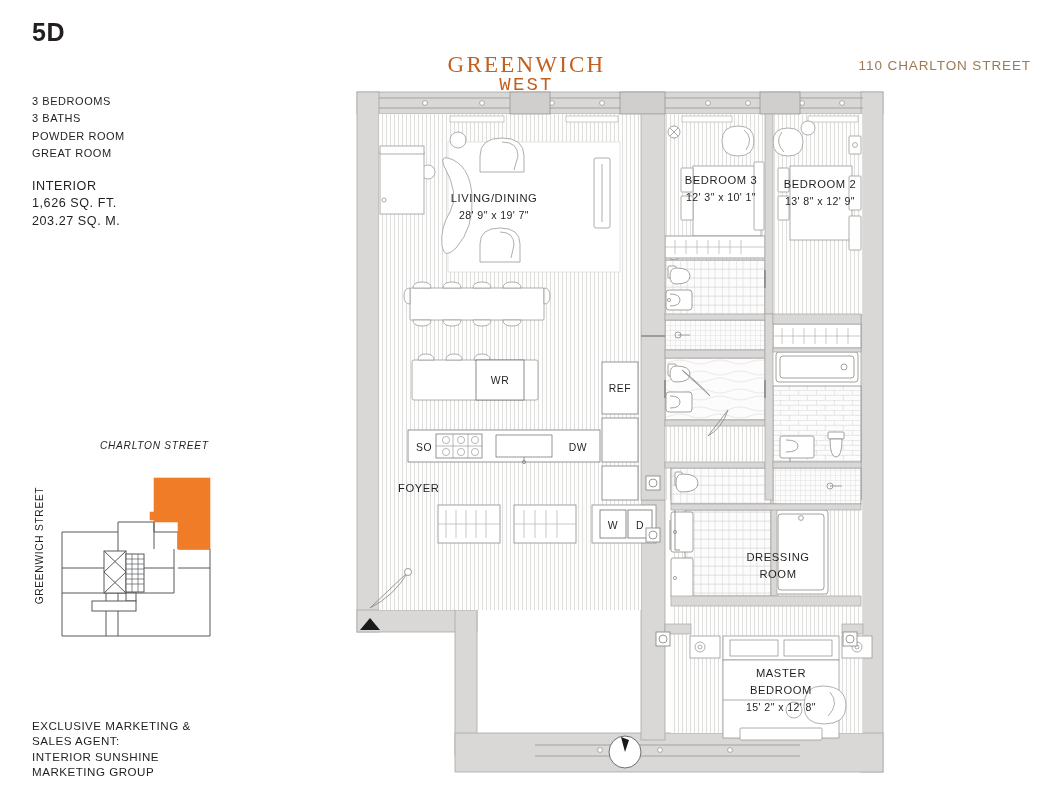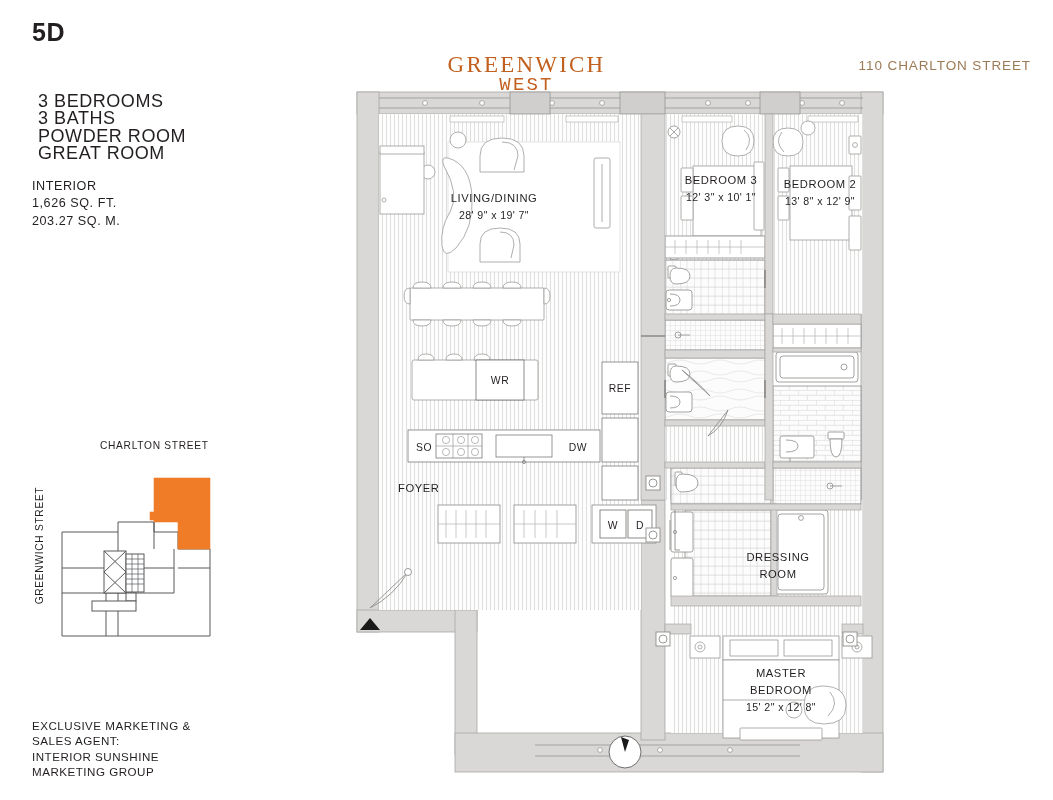--- a/index.html
+++ b/index.html
@@ -39,37 +39,37 @@
   #brand-logo .brand-line.l2 { font-size: 19px; letter-spacing: 2.2px; font-family: Liberation Mono, monospace; }
   #building-address {
     position: absolute; right: 22px; top: 26px;
     font-size: 13.5px; letter-spacing: 0.9px;
     color: #9c7a55;
     margin-top: 32px;
   }
 
   
   #unit-specs {
-    position: absolute; left: 38px; top: 93px;
-    font-size: 18px; line-height: 17.4px; letter-spacing: 0.55px;
+    position: absolute; left: 32px; top: 93px;
+    font-size: 11px; line-height: 17.4px; letter-spacing: 0.55px;
   }
   #unit-interior {
     position: absolute; left: 32px; top: 178px;
     font-size: 12.6px; line-height: 17.4px; letter-spacing: 0.55px;
   }
   #agent-credit {
     position: absolute; left: 32px; top: 711px;
     font-size: 11.6px; line-height: 15.4px; letter-spacing: 0.5px; margin-top: 7px;
   }
 
   
   #key-plan { position: absolute; left: 22px; top: 440px; width: 235px; height: 215px; }
   #key-plan-street-top {
     position: absolute; left: 78px; top: 0px;
-    font-size: 10.2px; letter-spacing: 0.7px; white-space: nowrap;
+    font-size: 10.2px; letter-spacing: 0.7px; white-space: nowrap; font-style: italic;
   }
   #key-plan-street-left {
     position: absolute; left: -48px; top: 100px;
     width: 130px; text-align: center;
     font-size: 10.2px; letter-spacing: 0.7px;
     transform: rotate(-90deg); white-space: nowrap;
   }
   #key-plan svg { position: absolute; left: 0; top: 10px; }
 
   

